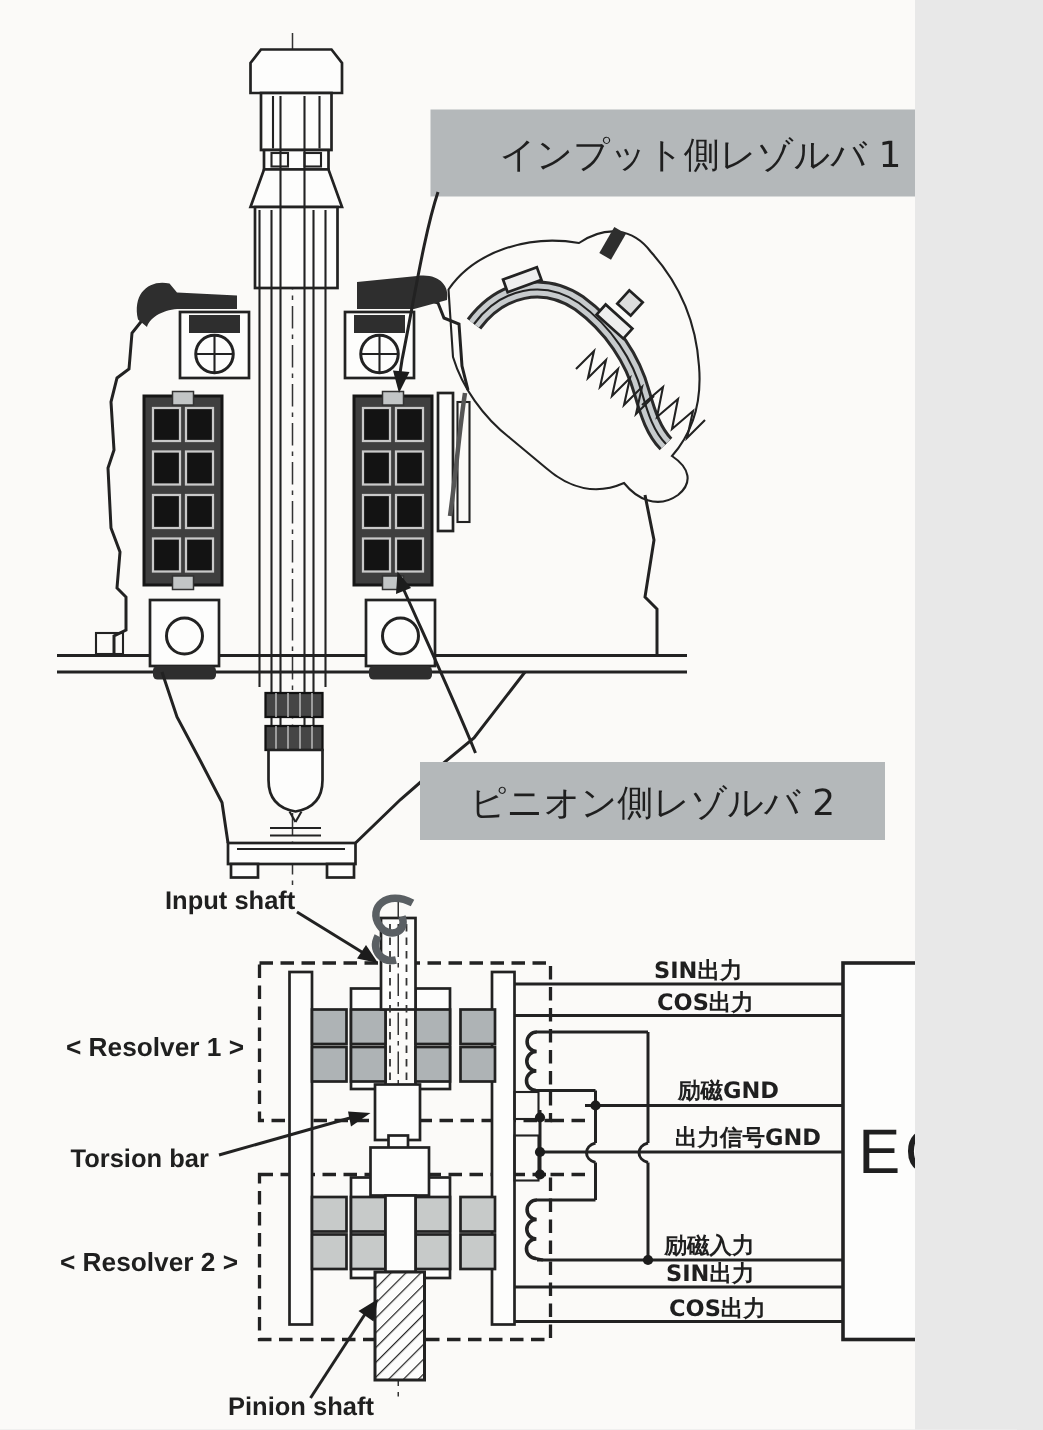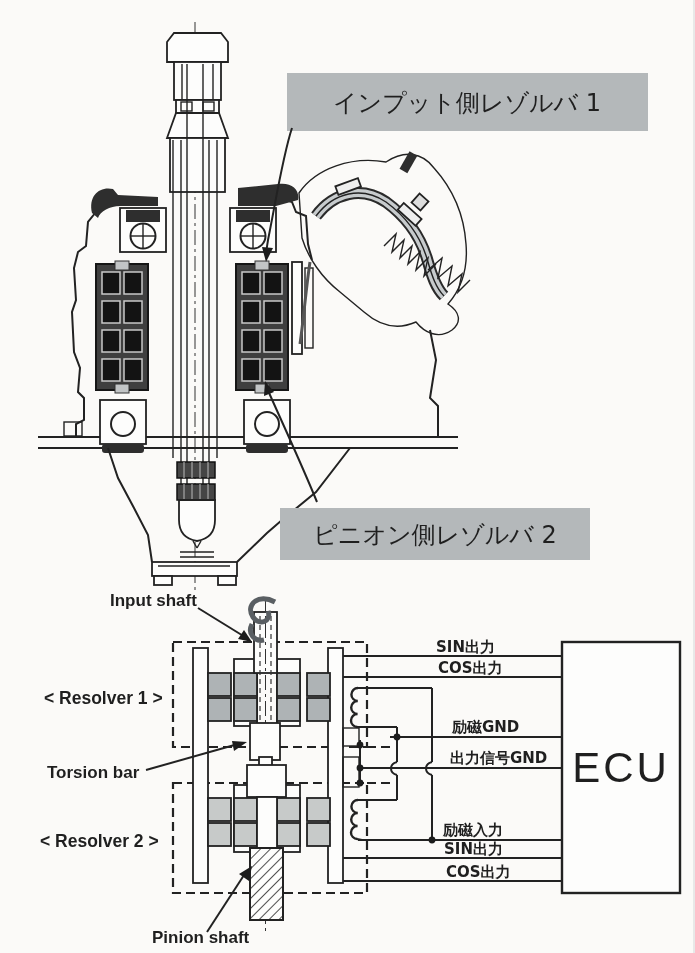--- a/index.html
+++ b/index.html
@@ -1,16 +1,16 @@
 <!DOCTYPE html>
 <html><head>
 <meta charset="utf-8">
 <style>
   html,body{margin:0;padding:0;background:#e8e8e8;}
-  .page{position:relative;width:693px;height:953px;background:#fbfaf8;overflow:hidden;
+  .page{position:relative;width:610px;height:953px;background:#fbfaf8;overflow:hidden;
         font-family:"Liberation Sans",sans-serif;}
   svg{position:absolute;left:0;top:0;}
   text{fill:#1f1f1f;}
   .en{font-family:"Liberation Sans",sans-serif;font-weight:600;}
   .jp{font-family:"DejaVu Sans",sans-serif;font-weight:600;}
   .callout-text{font-family:"DejaVu Sans",sans-serif;font-size:24px;font-weight:500;}
   .wire-label{font-size:15px;}
   .ecu-text{font-size:42px;letter-spacing:3px;font-weight:500;}
   .ln{stroke:#222;stroke-width:2;fill:none;}
   .thin{stroke:#222;stroke-width:1.4;fill:none;}

